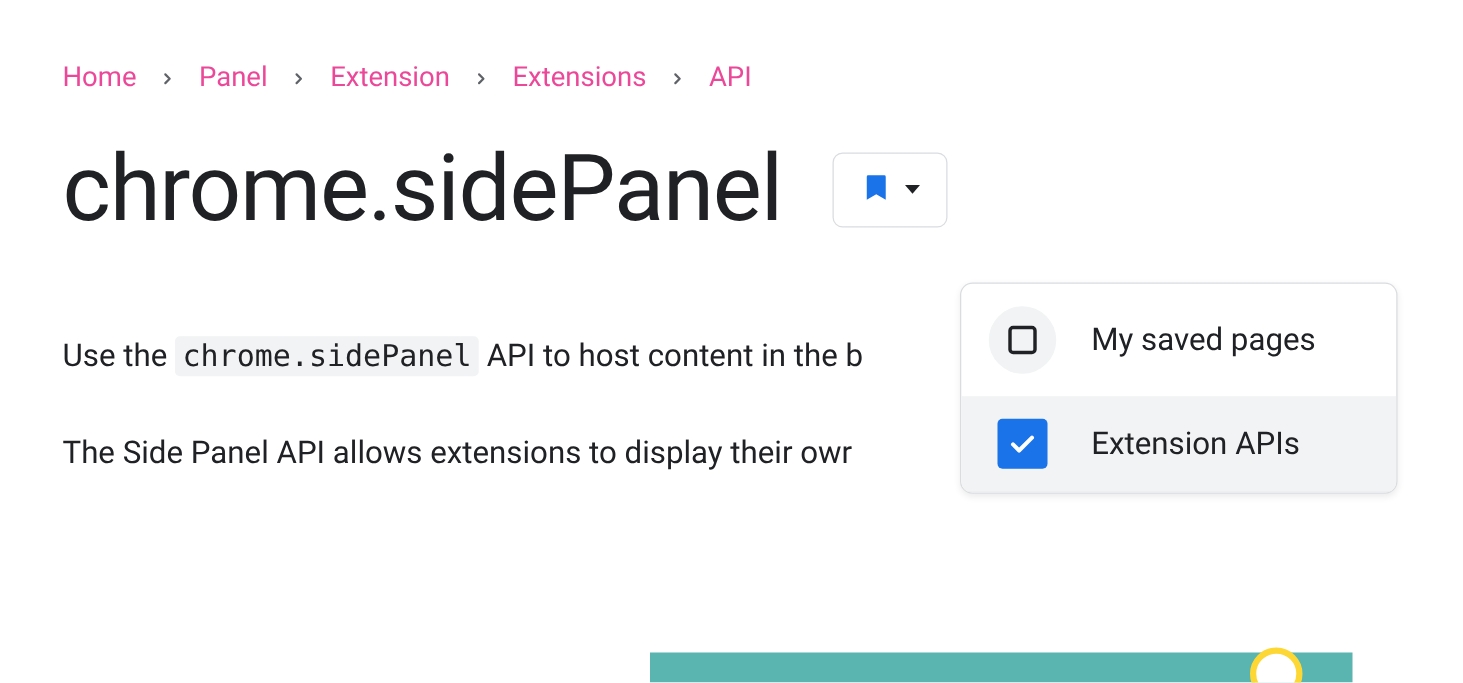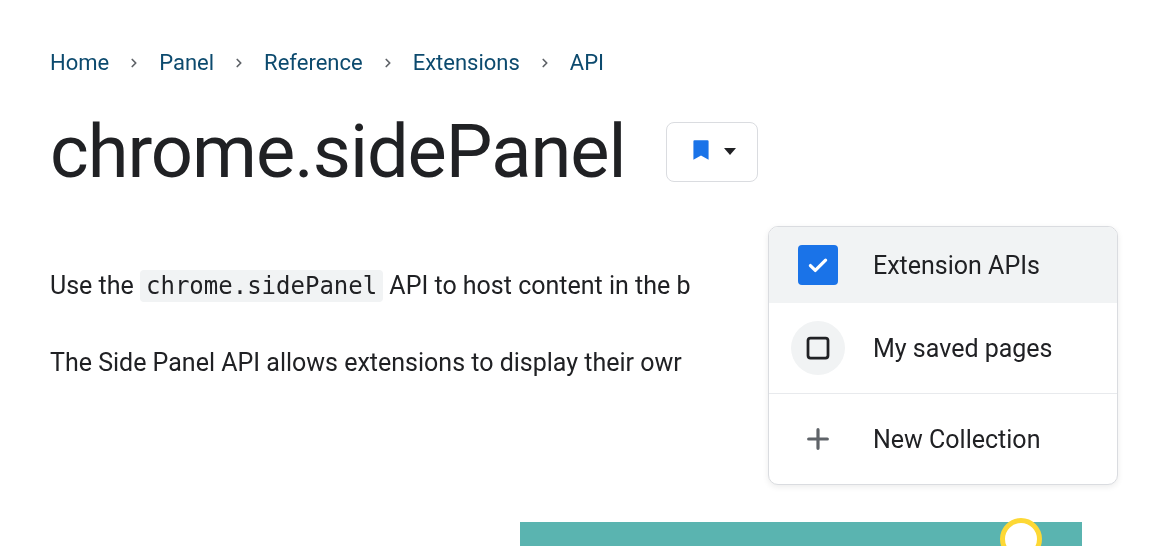--- a/index.html
+++ b/index.html
@@ -18,21 +18,21 @@
 
   
   .breadcrumb {
     display: flex;
     align-items: center;
     gap: 18px;
     font-size: 22px;
     color: #202124;
   }
   .breadcrumb a {
-    color: #0c4a6e;
+    color: #ec4899;
     text-decoration: none;
     cursor: pointer;
   }
   .chev {
     display: inline-flex;
     align-items: center;
     justify-content: center;
   }
 
   
@@ -162,21 +162,21 @@
       <svg width="14" height="14" viewBox="0 0 24 24" fill="none">
           <path d="M9 6l6 6-6 6" stroke="#5f6368" stroke-width="3" stroke-linecap="round" stroke-linejoin="round"></path>
         </svg>
     </span>
     <a>Panel</a>
     <span class="chev">
       <svg width="14" height="14" viewBox="0 0 24 24" fill="none">
           <path d="M9 6l6 6-6 6" stroke="#5f6368" stroke-width="3" stroke-linecap="round" stroke-linejoin="round"></path>
         </svg>
     </span>
-    <a>Reference</a>
+    <a>Extension</a>
     <span class="chev">
       <svg width="14" height="14" viewBox="0 0 24 24" fill="none">
           <path d="M9 6l6 6-6 6" stroke="#5f6368" stroke-width="3" stroke-linecap="round" stroke-linejoin="round"></path>
         </svg>
     </span>
     <a>Extensions</a>
     <span class="chev">
       <svg width="14" height="14" viewBox="0 0 24 24" fill="none">
           <path d="M9 6l6 6-6 6" stroke="#5f6368" stroke-width="3" stroke-linecap="round" stroke-linejoin="round"></path>
         </svg>
@@ -199,42 +199,34 @@
   <div class="body-text">
     <p>
       <span>Use the </span><code class="inline">chrome.sidePanel</code><span> API to host content in the b</span><span style="display:inline-block;width:360px;"></span><span>de t</span>
     </p>
     <p>
       <span>The Side Panel API allows extensions to display their owr</span><span style="display:inline-block;width:380px;"></span><span>ng p</span><br>
     </p>
   </div>
 
   <div class="dropdown">
+    <div class="dd-item">
+      <span class="dd-iconwrap circle">
+        <svg width="30" height="30" viewBox="0 0 24 24">
+            <rect x="4" y="4" width="16" height="16" rx="2" fill="none" stroke="#202124" stroke-width="2.2"></rect>
+          </svg>
+      </span>
+      <span>My saved pages</span>
+    </div>
     <div class="dd-item highlight">
       <span class="dd-checkbox">
         <svg width="26" height="26" viewBox="0 0 24 24">
             <path d="M5 12.5l4.5 4.5L19 7.5" fill="none" stroke="#fff" stroke-width="3" stroke-linecap="round" stroke-linejoin="round"></path>
           </svg>
       </span>
       <span>Extension APIs</span>
     </div>
-    <div class="dd-item">
-      <span class="dd-iconwrap circle">
-        <svg width="30" height="30" viewBox="0 0 24 24">
-            <rect x="4" y="4" width="16" height="16" rx="2" fill="none" stroke="#202124" stroke-width="2.2"></rect>
-          </svg>
-      </span>
-      <span>My saved pages</span>
-    </div>
     <div class="dd-sep"></div>
-    <div class="dd-item">
-      <span class="dd-plus">
-        <svg width="32" height="32" viewBox="0 0 24 24">
-            <path d="M12 5v14M5 12h14" stroke="#5f6368" stroke-width="2.4" stroke-linecap="round"></path>
-          </svg>
-      </span>
-      <span>New Collection</span>
-    </div>
   </div>
 
   <div class="teal-strip"></div>
 
 </div>
 
 </body></html>

